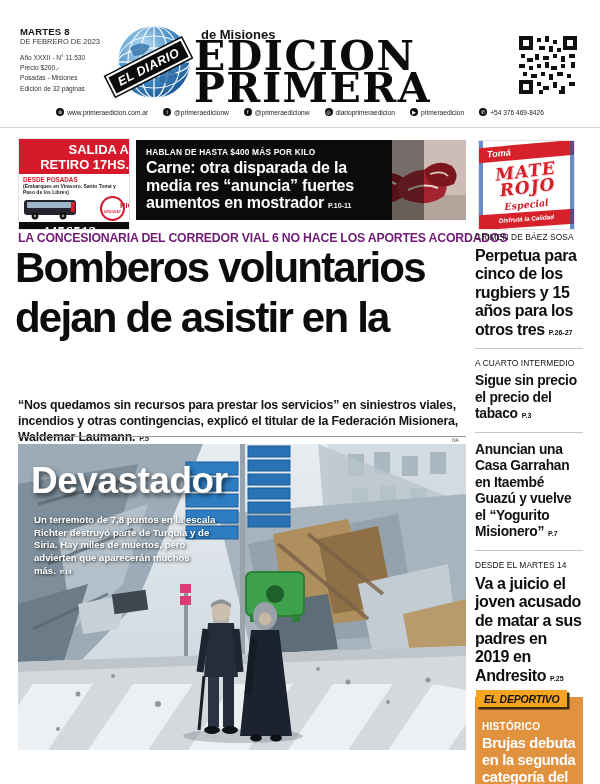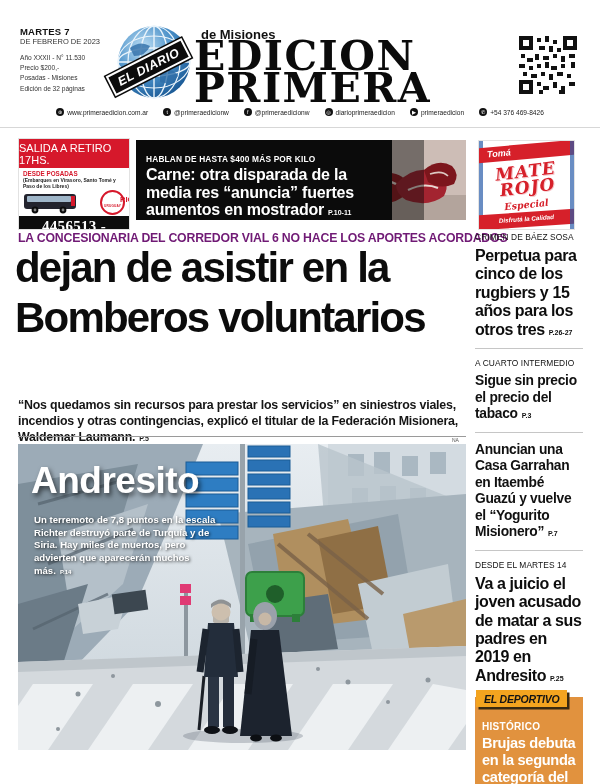--- a/index.html
+++ b/index.html
@@ -27,39 +27,39 @@
             justify-content:center; gap:15px; align-items:center; }
   .social-item { display:flex; align-items:center; gap:3px; font-size:6.6px; color:#222; }
   .s-ico { display:inline-block; width:8px; height:8px; border-radius:50%;
            background:#111; color:#fff; font-size:5.2px; line-height:8px;
            text-align:center; overflow:hidden; }
   .header-rule { position:absolute; left:0; top:127px; width:600px; border-top:1.5px solid #d7d7d7; }
 
   
   .rio { position:absolute; left:18px; top:138px; width:112px; height:92px;
          background:#fff; border:1px solid #e2e2e2; overflow:hidden; }
-  .rio-banner { background:#d6182b; color:#fff; font-weight:400; font-size:11px;
-                text-align:left; padding:2.5px 0 2px; }
+  .rio-banner { background:#d6182b; color:#fff; font-weight:700; font-size:13px;
+                text-align:right; padding:2.5px 0 2px; }
   .rio-from { color:#d6182b; font-weight:800; font-size:6.3px; padding:2px 4px 0; }
   .rio-note { font-size:5px; font-weight:700; color:#222; line-height:1.25; padding:0 4px; }
   .rio-mid { position:relative; height:27px; }
   .rio-bus { position:absolute; left:4px; top:2px; }
   .rio-logo { position:absolute; right:4px; top:1px; width:25px; height:25px; border-radius:50%;
               border:2px solid #d6182b; background:#fff; text-align:center; }
   .rio-logo .l1 { font-size:7.5px; font-weight:800; color:#d6182b; margin-top:4px; line-height:1;margin-left:18px; }
   .rio-logo .l2 { font-size:3.2px; font-weight:800; color:#d6182b; letter-spacing:.2px; }
   .rio-black { background:#0d0d0d; color:#fff; text-align:center; padding:2px 0 3px; }
   .rio-phones { font-size:15px; font-weight:800; letter-spacing:.3px;font-family:Liberation Serif, serif; }
   .rio-site { font-size:6px; color:#f0b9b9; font-weight:700; }
 
   .carne { position:absolute; left:136px; top:140px; width:330px; height:80px;
            background:#0b0b0b; color:#fff; overflow:hidden; }
   .carne-meat { position:absolute; right:0; top:0; width:122px; height:80px; }
   .carne-kicker { position:relative; font-size:8.3px; font-weight:600; letter-spacing:.2px;
-                  padding:14px 0 2px 10px; }
+                  padding:7px 0 2px 10px; }
   .carne-head { position:relative; font-size:16px; font-weight:800; line-height:1.1;
                 letter-spacing:-.2px; width:222px; padding-left:10px; }
   .carne-head .pref { color:#fff; }
 
   .mate { position:absolute; left:478px; top:140px; width:97px; height:90px;
           background:#fff; border:1px solid #e3e3e3; overflow:hidden; text-align:center; }
   .mate-ribbon-top, .mate-ribbon-bot { position:absolute; left:-8px; right:-8px; height:15px;
           background:#d6202a; transform:rotate(-5deg); color:#fff; }
   .mate-ribbon-top { top:3px; font-style:italic; font-weight:800; font-size:9px; text-align:left;
                      padding-left:16px; line-height:14px; }
@@ -109,21 +109,21 @@
                 padding:3px 8px 2px; box-shadow:2.5px 2.5px 0 #3a2a10; }
   .dep-kicker { color:#fff; font-size:10px; font-weight:800; letter-spacing:.3px; margin-bottom:3px; }
   .dep-head { color:#fff; font-size:14.6px; font-weight:800; line-height:1.16; letter-spacing:-.3px; }
 </style>
 </head>
 <body>
 
 <div class="page">
 
   <div class="pub-info">
-    <div class="pub-date1">MARTES 7</div>
+    <div class="pub-date1">MARTES 8</div>
     <div class="pub-date2">DE FEBRERO DE 2023</div>
     <div class="pub-meta">
       <div>Año XXXII - N° 11.530</div>
       <div>Precio $200,-</div>
       <div>Posadas - Misiones</div>
       <div>Edición de 32 páginas</div>
     </div>
   </div>
 
   <svg class="globe" width="76" height="76" viewBox="0 0 76 76">
@@ -270,22 +270,22 @@
     <div class="mate-brand">
       <div>MATE</div>
       <div>ROJO</div>
     </div>
     <div class="mate-var">Especial</div>
     <div class="mate-ribbon-bot">Disfrutá la Calidad</div>
   </div>
 
   <div class="lead-kicker">LA CONCESIONARIA DEL CORREDOR VIAL 6 NO HACE LOS APORTES ACORDADOS</div>
   <div class="lead-head">
+    <div>Bomberos voluntarios</div>
     <div>dejan de asistir en la</div>
-    <div>Bomberos voluntarios</div>
   </div>
   <div class="lead-sub">
     <span>“Nos quedamos sin recursos para prestar los servicios” en siniestros viales, incendios y otras contingencias, explicó el titular de la Federación Misionera, Waldemar Laumann.</span><span class="pref">P.5</span>
   </div>
   <div class="lead-rule"></div>
   <div class="photo-credit">NA</div>
 
   <div class="photo">
     <svg width="448" height="306" viewBox="0 0 448 306" preserveAspectRatio="none">
       <defs>
@@ -395,21 +395,21 @@
 
       <g>
         <ellipse cx="247" cy="172" rx="12" ry="14" fill="#9aa1aa"></ellipse>
         <circle cx="247" cy="175" r="6.5" fill="#c7b8a6"></circle>
         <path d="M233 186 L261 186 L274 292 L222 292 Z" fill="#1c232e"></path>
         <path d="M236 195 L230 250" stroke="#161c25" stroke-width="7" fill="none"></path>
         <ellipse cx="238" cy="294" rx="6" ry="3.5" fill="#0c0f13"></ellipse>
         <ellipse cx="258" cy="294" rx="6" ry="3.5" fill="#0c0f13"></ellipse>
       </g>
     </svg>
-    <div class="photo-head">Andresito</div>
+    <div class="photo-head">Devastador</div>
     <div class="photo-cap">
       <span>Un terremoto de 7,8 puntos en la escala Richter destruyó parte de Turquía y de Siria. Hay miles de muertos, pero advierten que aparecerán muchos más.</span><span class="pref">P.14</span>
     </div>
   </div>
 
   <div class="sidebar">
 
     <div>
       <div class="sb-kicker">CRIMEN DE BÁEZ SOSA</div>
       <div class="sb-head-big">

